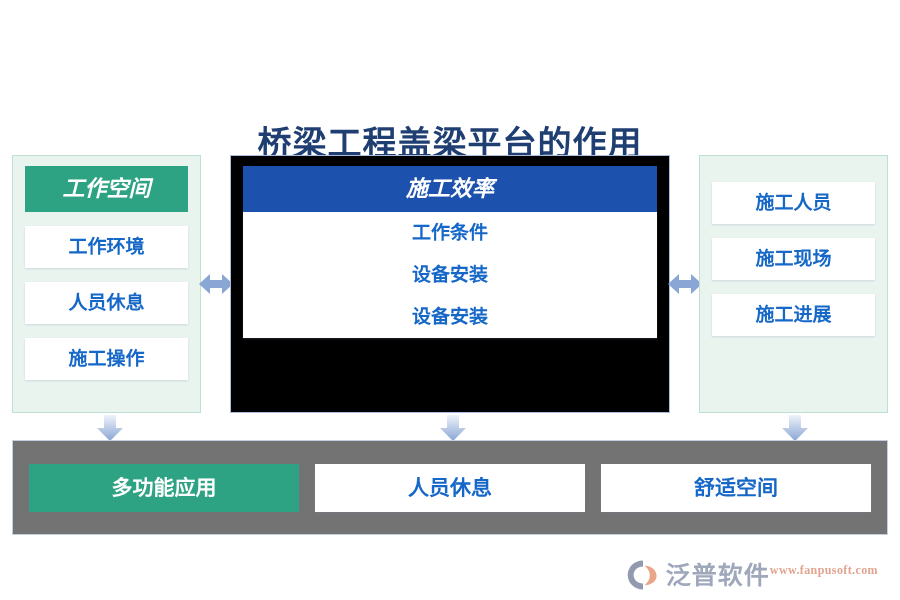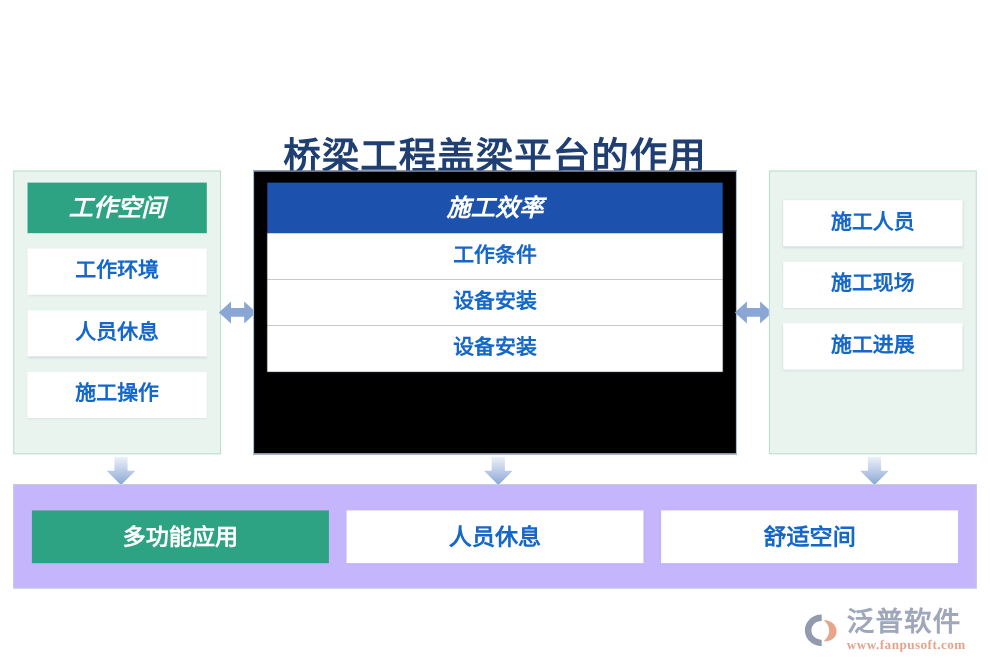--- a/index.html
+++ b/index.html
@@ -126,21 +126,21 @@
   .down-arrow.a2 { left: 440px; top: 415px; }
   .down-arrow.a3 { left: 782px; top: 415px; }
 
   
   .bottom-band {
     position: absolute;
     left: 12px;
     top: 440px;
     width: 876px;
     height: 95px;
-    background: #c4b5fd;
+    background: #737373;
     border: 1px solid #c3cede;
     display: flex;
     align-items: center;
     padding: 0 16px;
     gap: 16px;
   }
 
   .bottom-cell {
     flex: 1 1 0;
     height: 48px;
@@ -164,21 +164,21 @@
   .watermark {
     position: absolute;
     right: 22px;
     bottom: 8px;
     display: flex;
     align-items: center;
     gap: 6px;
     opacity: 0.95;
   }
   .wm-mark { width: 34px; height: 34px; flex: none; }
-  .wm-text { display: flex; flex-direction: column; line-height: 1; }
+  .wm-text { display: flex; flex-direction: row; line-height: 1; }
   .wm-name {
     font-size: 25px;
     font-weight: bold;
     color: #9aa3b8;
     letter-spacing: 1px;
     font-family: "Liberation Sans", sans-serif;
   }
   .wm-url {
     margin-top: 1px;
     font-size: 12px;

